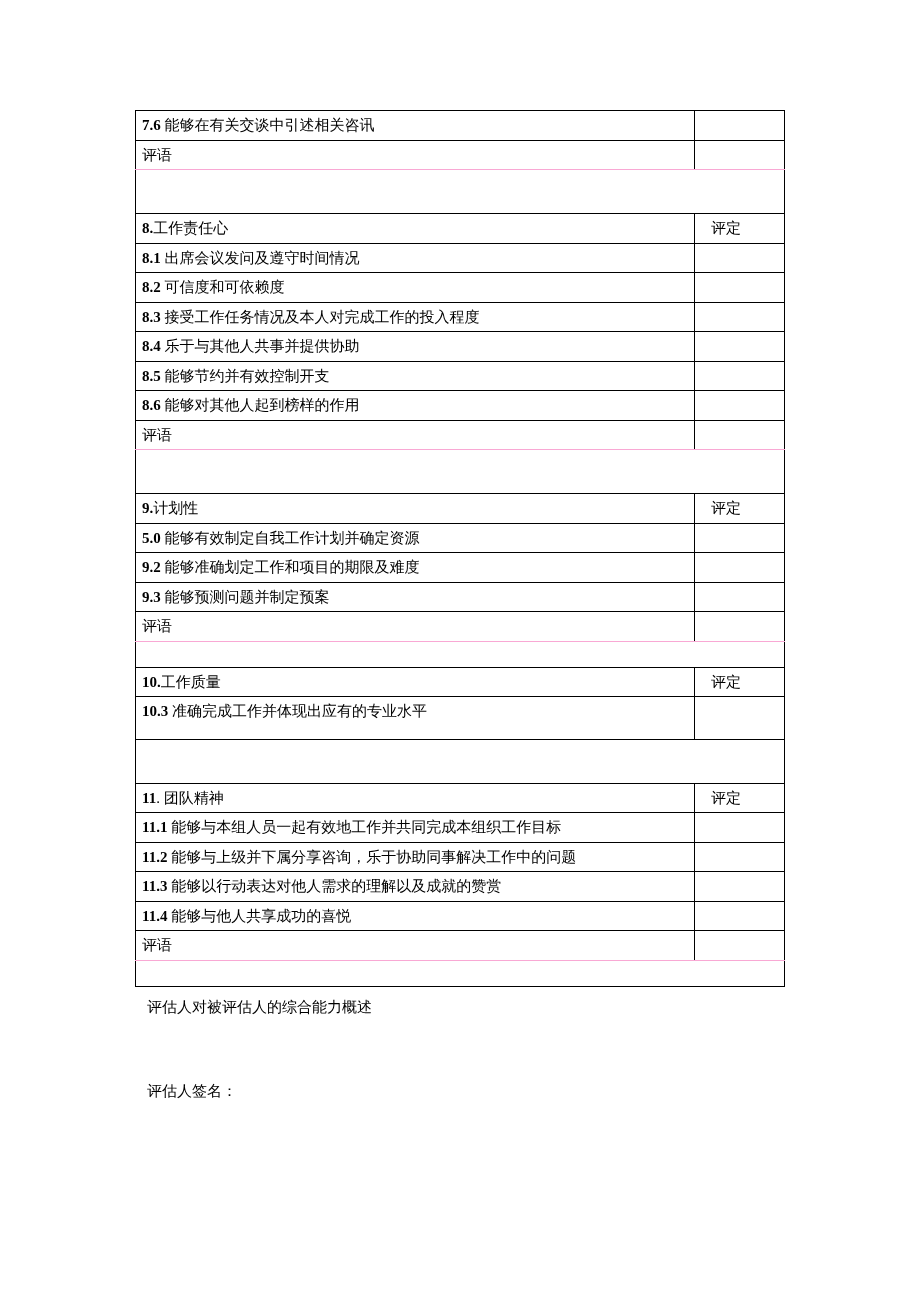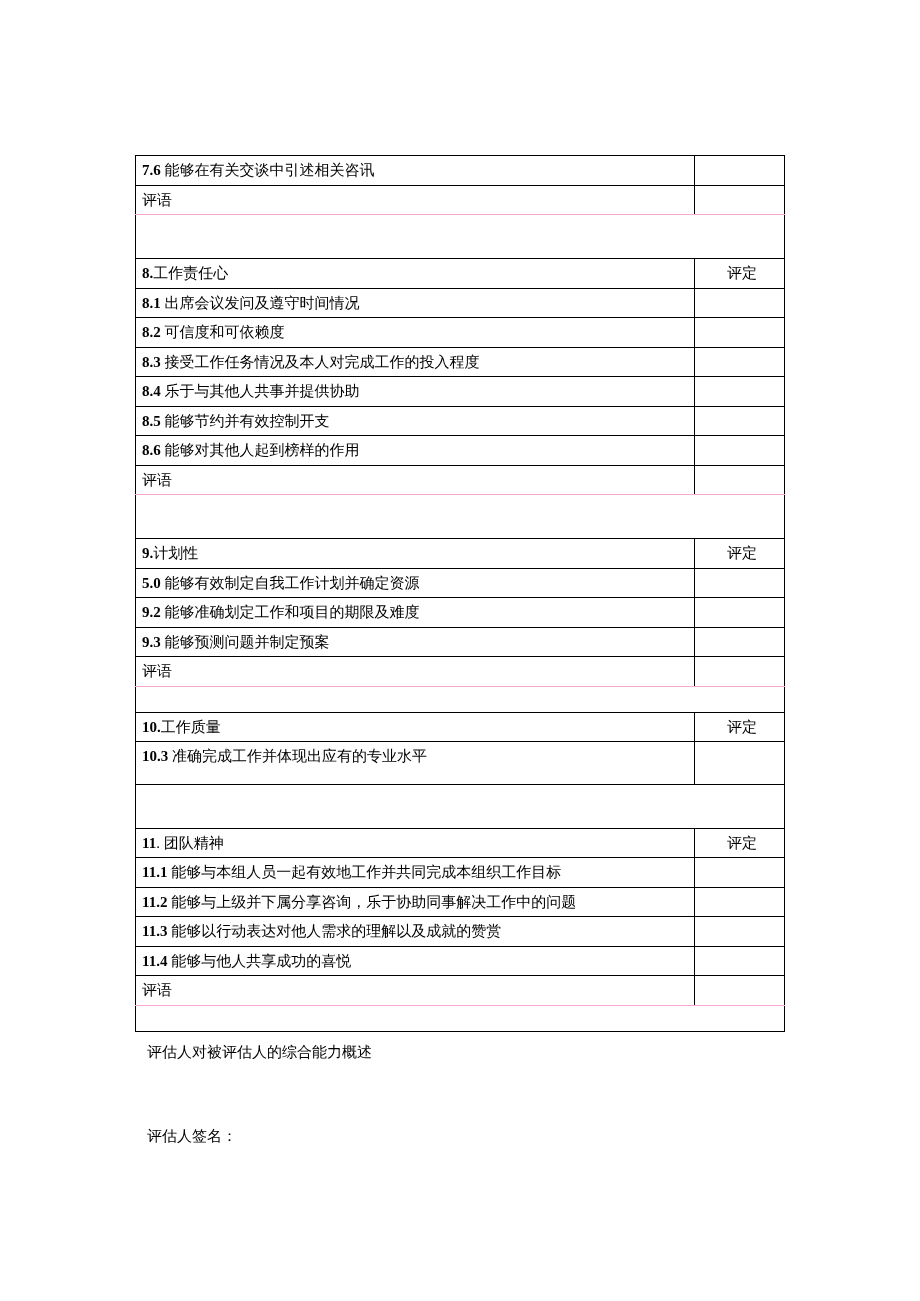--- a/index.html
+++ b/index.html
@@ -12,21 +12,20 @@
       font-family: "SimSun", "宋体", serif;
       padding: 110px 135px 40px 135px;
       width: 920px;
       color: #000000;
       font-size: 15px;
     }
     table {
       width: 100%;
       border-collapse: collapse;
       table-layout: fixed;
-      margin-top: 45px;
     }
     td {
       border: 1px solid #000000;
       padding: 3px 6px;
       vertical-align: top;
       line-height: 1.5;
     }
     .num {
       font-family: "Times New Roman", serif;
       font-weight: bold;
@@ -38,21 +37,21 @@
       font-weight: normal;
     }
     .item-row td:first-child .num {
       font-weight: bold;
     }
     .col-rating {
       width: 90px;
     }
     .rating-label {
       text-align: left;
-      padding-left: 32px;
+      padding-left: 16px;
     }
     .comment-row td {
       border-bottom: 1px solid #f9a8d4;
     }
     .comment-blank {
       height: 44px;
     }
     .comment-blank-small {
       height: 26px;
     }

